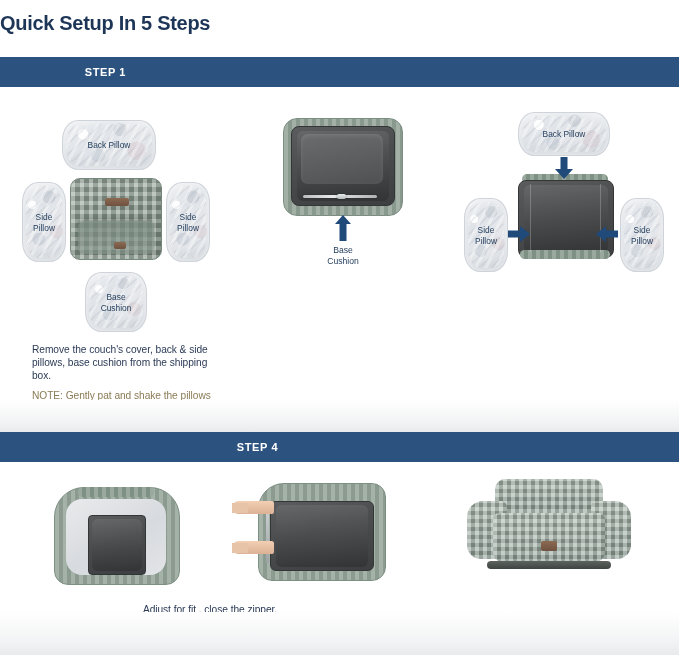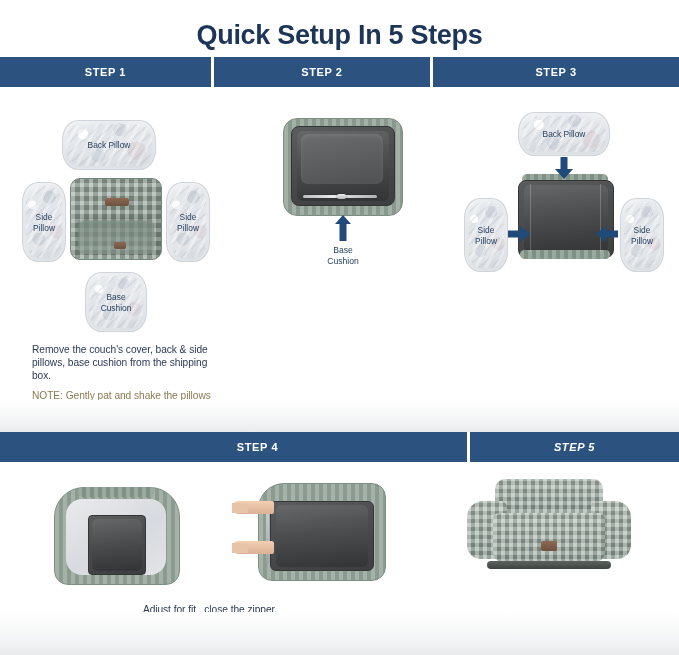--- a/index.html
+++ b/index.html
@@ -12,26 +12,25 @@
     height: 655px;
     position: relative;
     overflow: hidden;
     font-family: "Liberation Sans", sans-serif;
     color: #20304d;
   }
 
   
   .page-title {
     position: absolute;
-    left: 0; top: 12px;
+    left: 0; top: 0;
     width: 679px;
     height: 52px;
     line-height: 46px;
-    text-align: center;
-    font-size: 27px;
+    font-size: 20px;
     font-weight: bold;
     letter-spacing: -0.3px;
     color: #1d3557;
   }
 
   
   .step-bar {
     position: absolute;
     display: flex;
     background: #2c527f;
@@ -44,21 +43,21 @@
     height: 30px;
     line-height: 30px;
     text-align: center;
     color: #ffffff;
     font-size: 11px;
     font-weight: bold;
     letter-spacing: 0.6px;
     box-sizing: border-box;
     position: relative;
   }
-  .step-cell + .step-cell { border-left: 3px solid #ffffff; }
+  .step-cell + .step-cell { border-left: 3px solid #ffffff; margin-top: 40px; }
 
   
   .bar-one .c1 { width: 222px; }
   .bar-one .c2 { width: 231px; }
   .bar-one .c3 { width: 262px; }
   
   .bar-two .c4 { width: 419px; }
   .bar-two .c5 { width: 212px; font-style: italic; }
 
   

